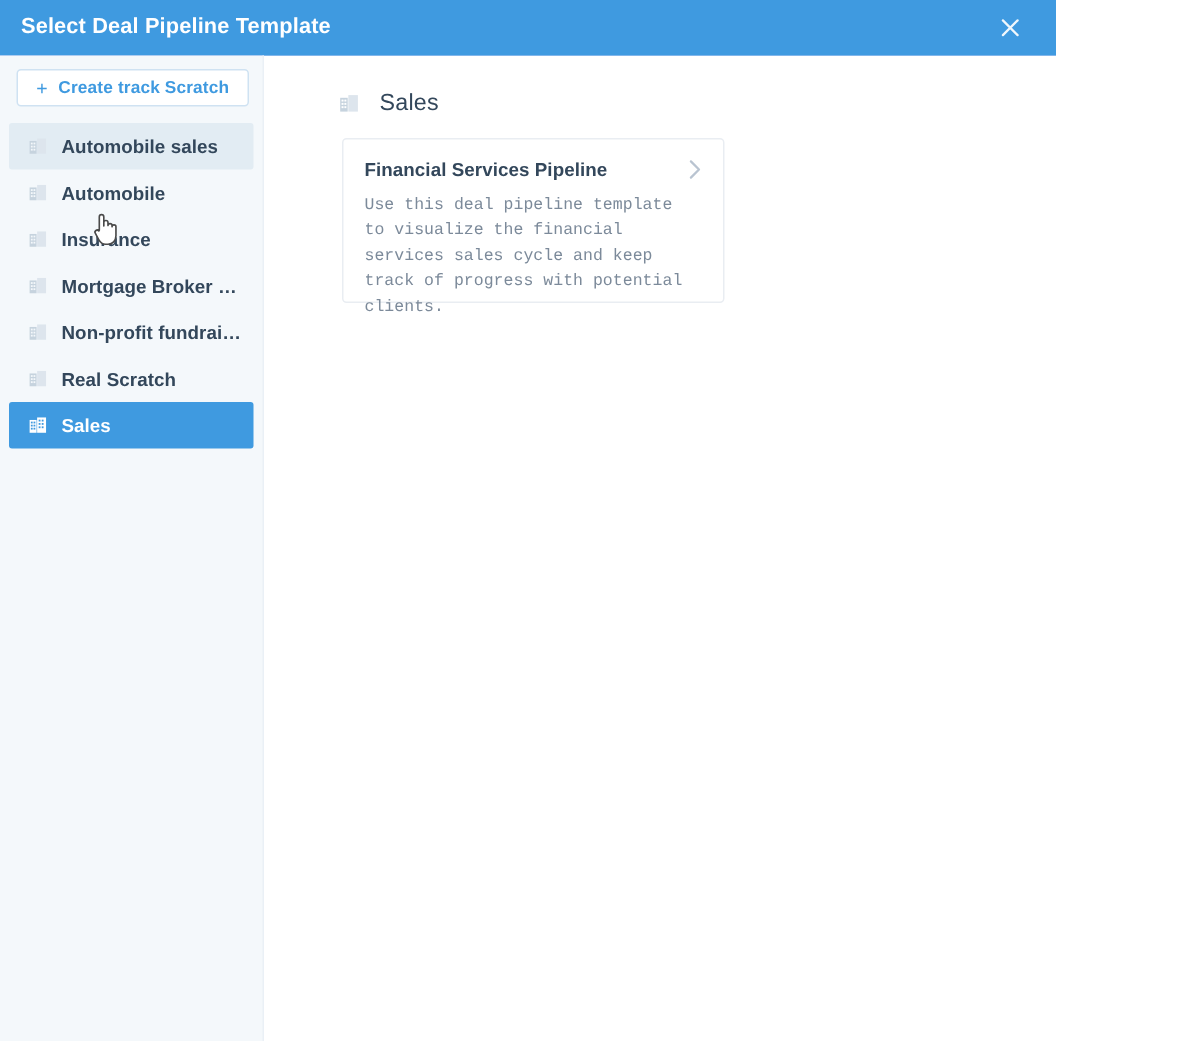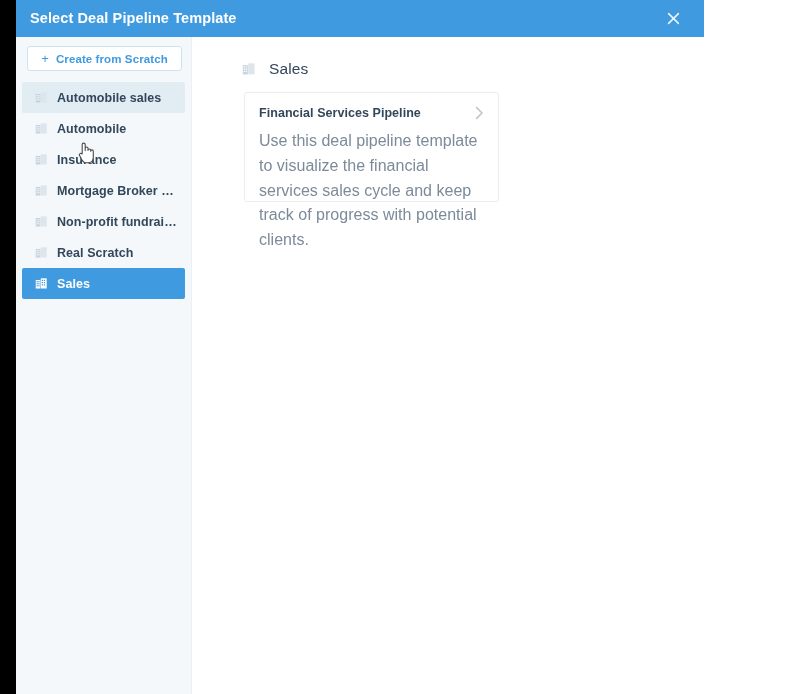--- a/index.html
+++ b/index.html
@@ -14,25 +14,24 @@
     background: #ffffff;
     color: #2c3e50;
     -webkit-font-smoothing: antialiased;
   }
 
   .app {
     position: relative;
     width: 704px;
     height: 694px;
     box-sizing: border-box;
-    background: #000000;
+    background: #1d4ed8;
     display: flex;
     flex-direction: column;
     overflow: hidden;
-    padding-left: 16px;
   }
 
   
   .titlebar {
     position: relative;
     height: 37px;
     flex: 0 0 37px;
     background: #3f9ae0;
     display: flex;
     align-items: center;
@@ -200,24 +199,25 @@
     line-height: 1.2;
     letter-spacing: 0.05px;
   }
   .card-chevron {
     flex: 0 0 auto;
     margin-top: 0px;
     display: block;
   }
   .card-desc {
     margin-top: 8px;
-    font-size: 16px;
+    font-size: 11px;
     line-height: 1.55;
     color: #7c8a9a;
     letter-spacing: 0.02px;
+    font-family: Liberation Mono, monospace;
   }
 
   
   .cursor {
     position: absolute;
     left: 60px;
     top: 104px;
     width: 20px;
     height: 24px;
     pointer-events: none;
@@ -239,21 +239,21 @@
     </div>
   </div>
 
   <div class="body">
 
     <div class="sidebar">
 
       <div class="scratch-wrap">
         <div class="scratch-btn">
           <span class="plus">+</span>
-          <span>Create from Scratch</span>
+          <span>Create track Scratch</span>
         </div>
       </div>
 
       <ul class="nav-list">
 
         <li class="nav-item hovered">
           <svg class="nav-icon" viewBox="0 0 14 14">
             <rect x="0.8" y="3.2" width="5" height="9.2" fill="#c6d3de"></rect>
             <rect x="6.2" y="1.4" width="6.4" height="11" fill="#dde5ed"></rect>
             <rect x="1.7" y="4.4" width="1.3" height="1.3" fill="#f4f8fb"></rect>

